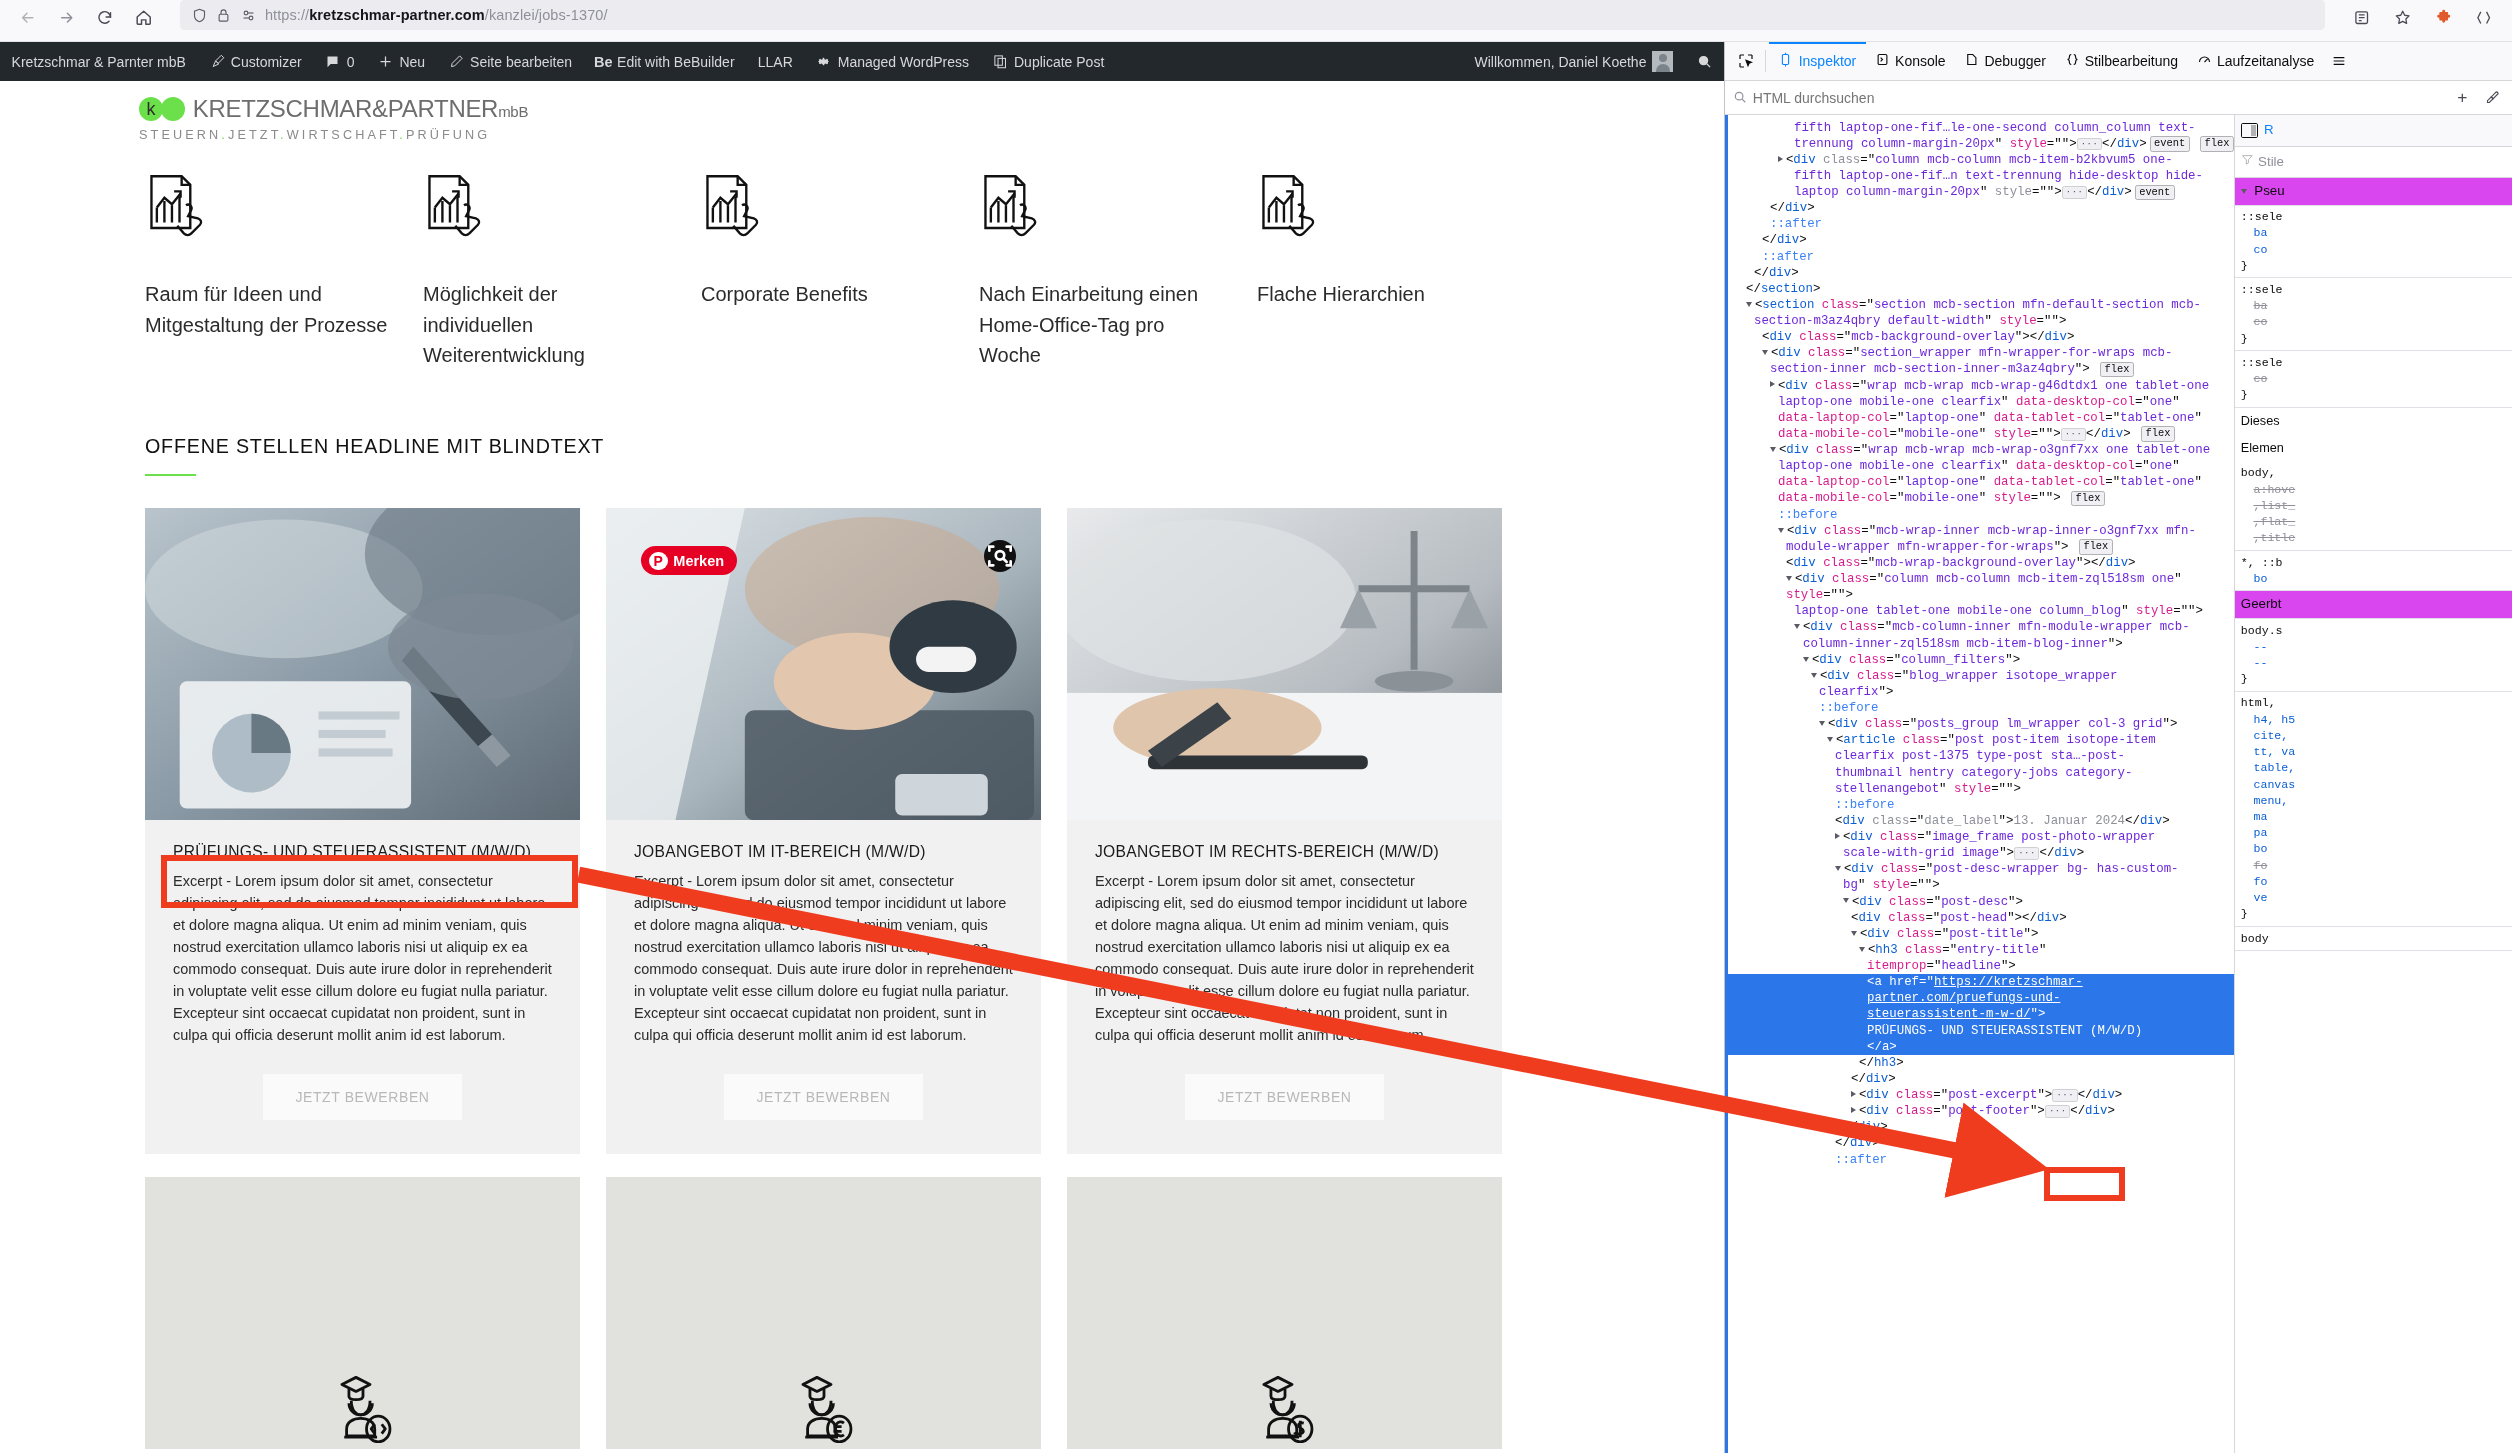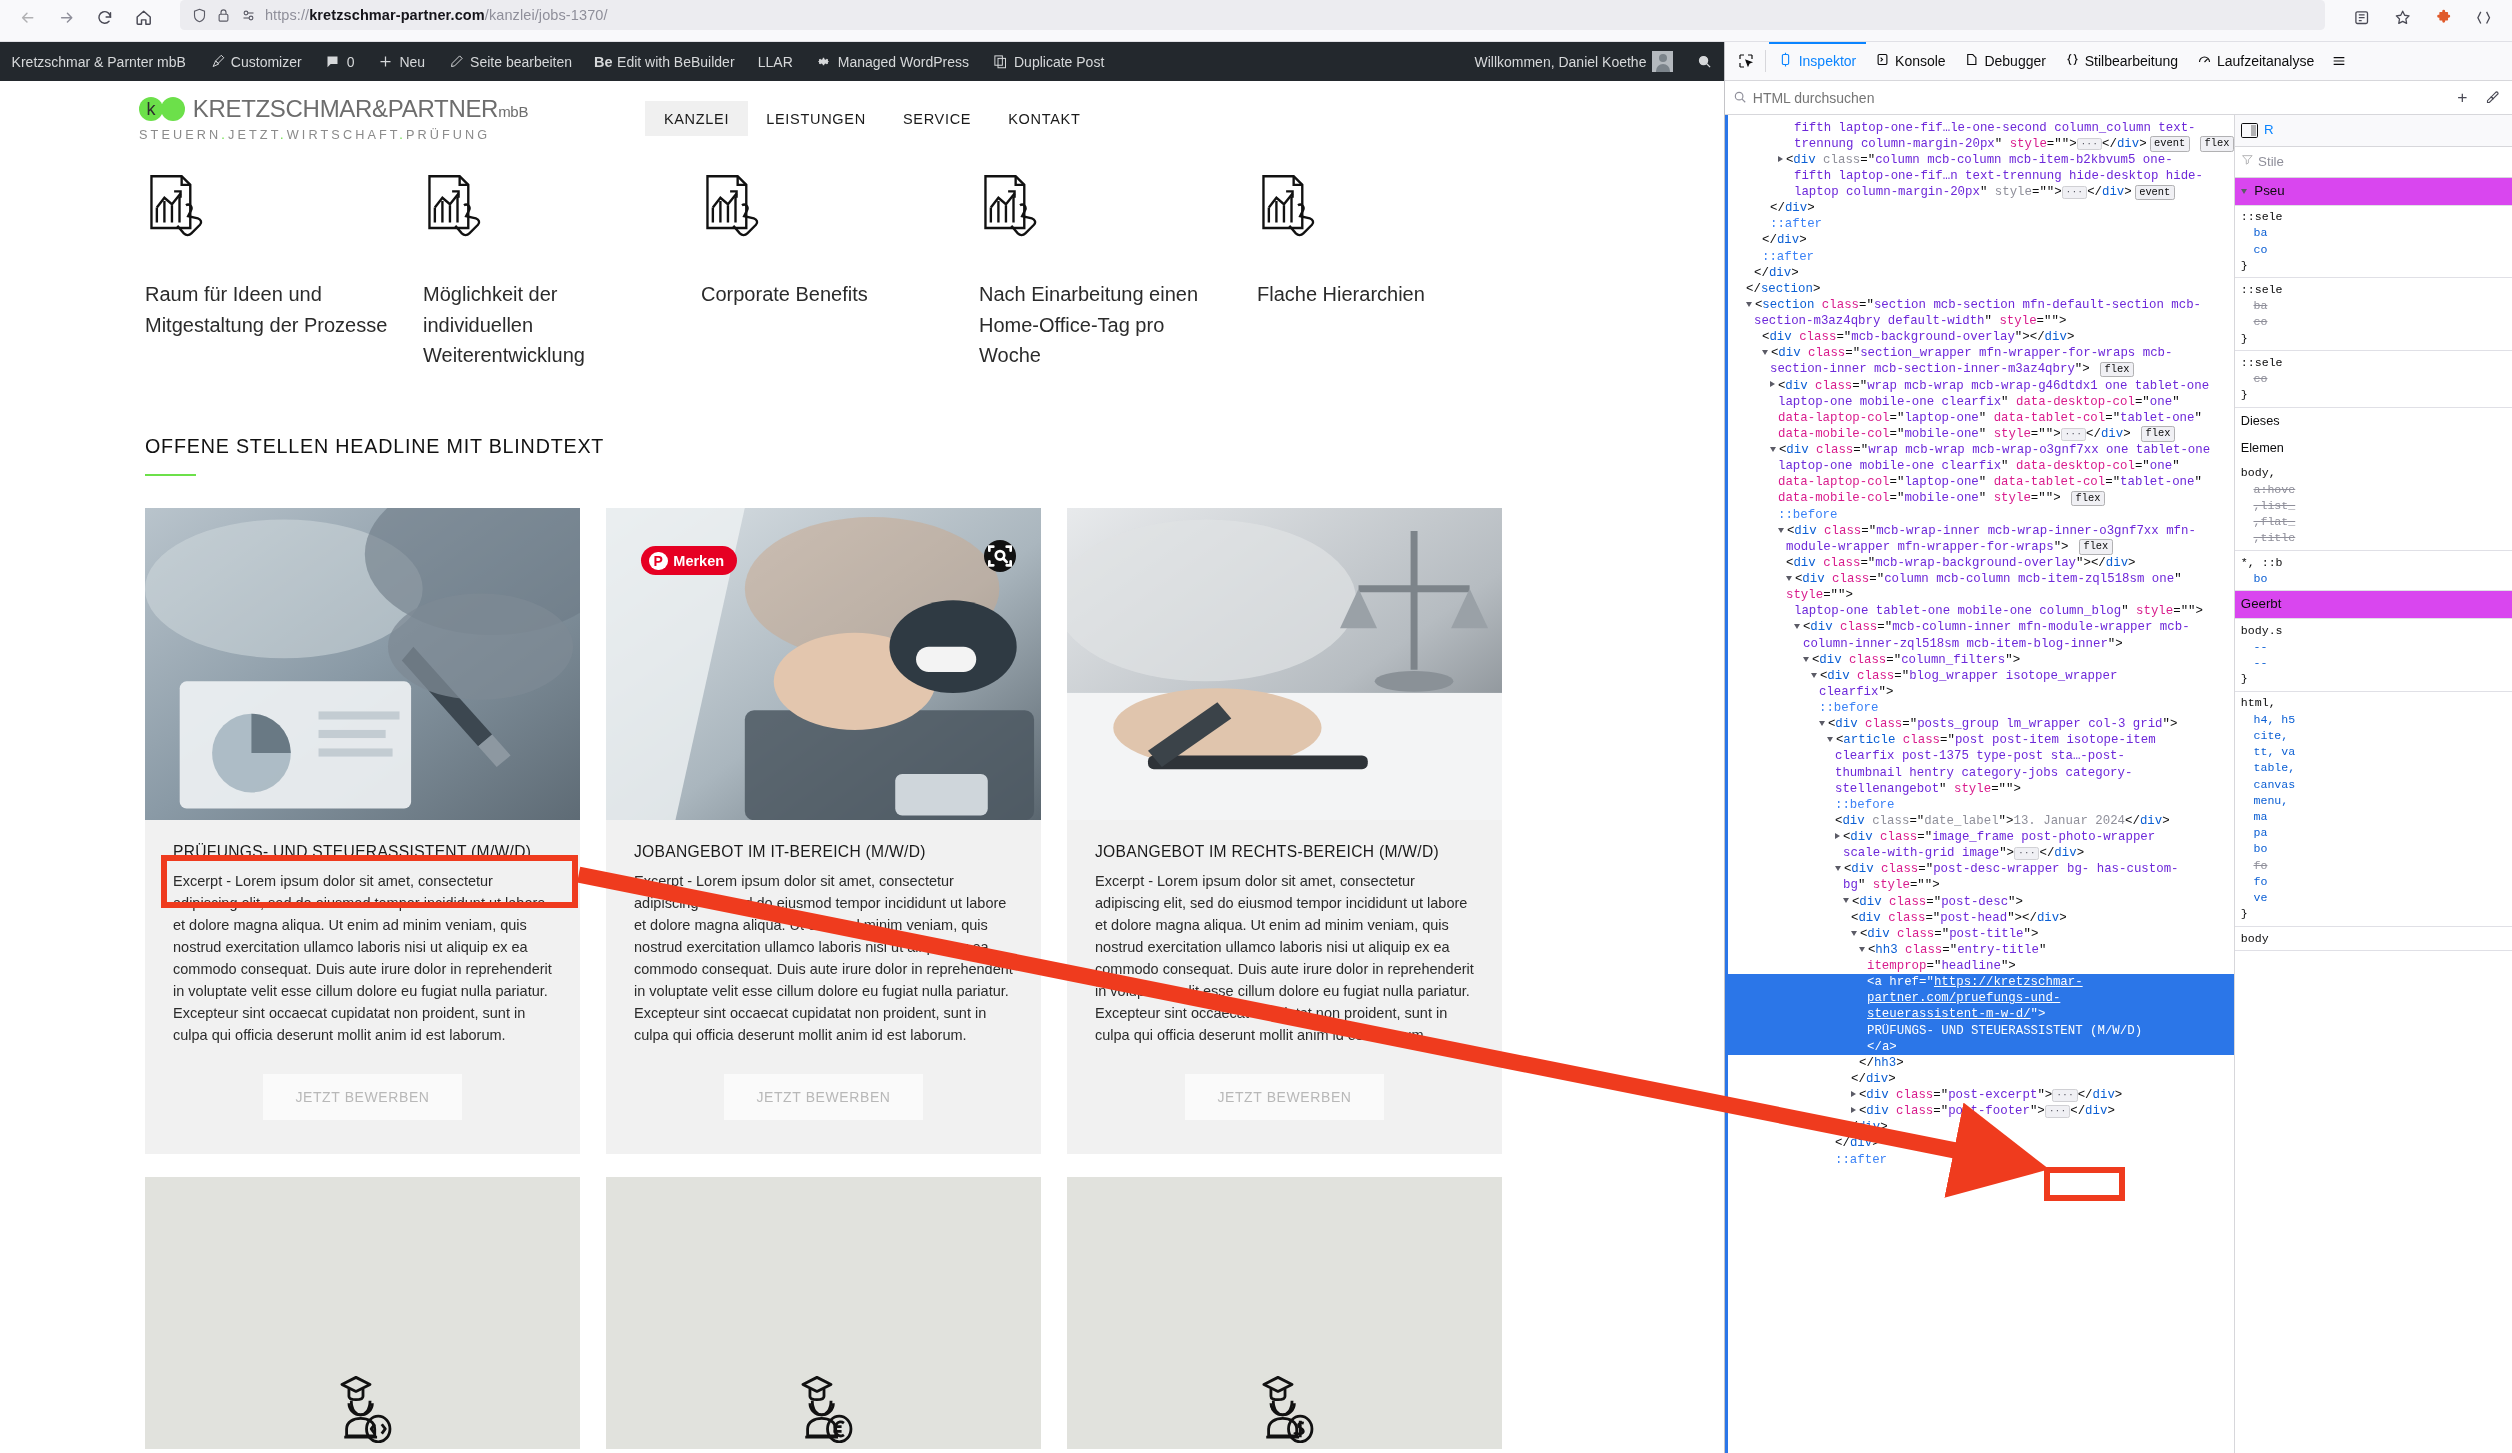--- a/index.html
+++ b/index.html
@@ -392,26 +392,20 @@
           <span class="logo-dot first"></span>
             <span class="logo-dot"></span>
         </span>
         <span id="logo-name"><span>KRETZSCHMAR&amp;PARTNER</span><span class="mbb">mbB</span></span>
       </div>
       <div id="logo-sub">
         <span>STEUERN</span><span class="g">.</span><span>JETZT</span><span class="g">.</span><span>WIRTSCHAFT</span><span class="g">.</span><span>PRÜFUNG</span>
       </div>
     </div>
 
-    <nav id="main-nav">
-      <a class="nav-link active">KANZLEI</a>
-      <a class="nav-link">LEISTUNGEN</a>
-      <a class="nav-link">SERVICE</a>
-      <a class="nav-link">KONTAKT</a>
-    </nav>
   </div>
 
   <div id="benefits">
     <div class="benefit">
       <div class="benefit-icon">
         <svg viewBox="0 0 64 60" fill="none" stroke="#111" stroke-width="2.2">
           <path d="M6 3h28l8 8v40H6z"></path>
             <path d="M34 3v8h8"></path>
           <path d="M11 32v14M18 26v20M25 30v16M32 22v24"></path>
           <path d="M11 32l7-9 7 6 8-10"></path>

